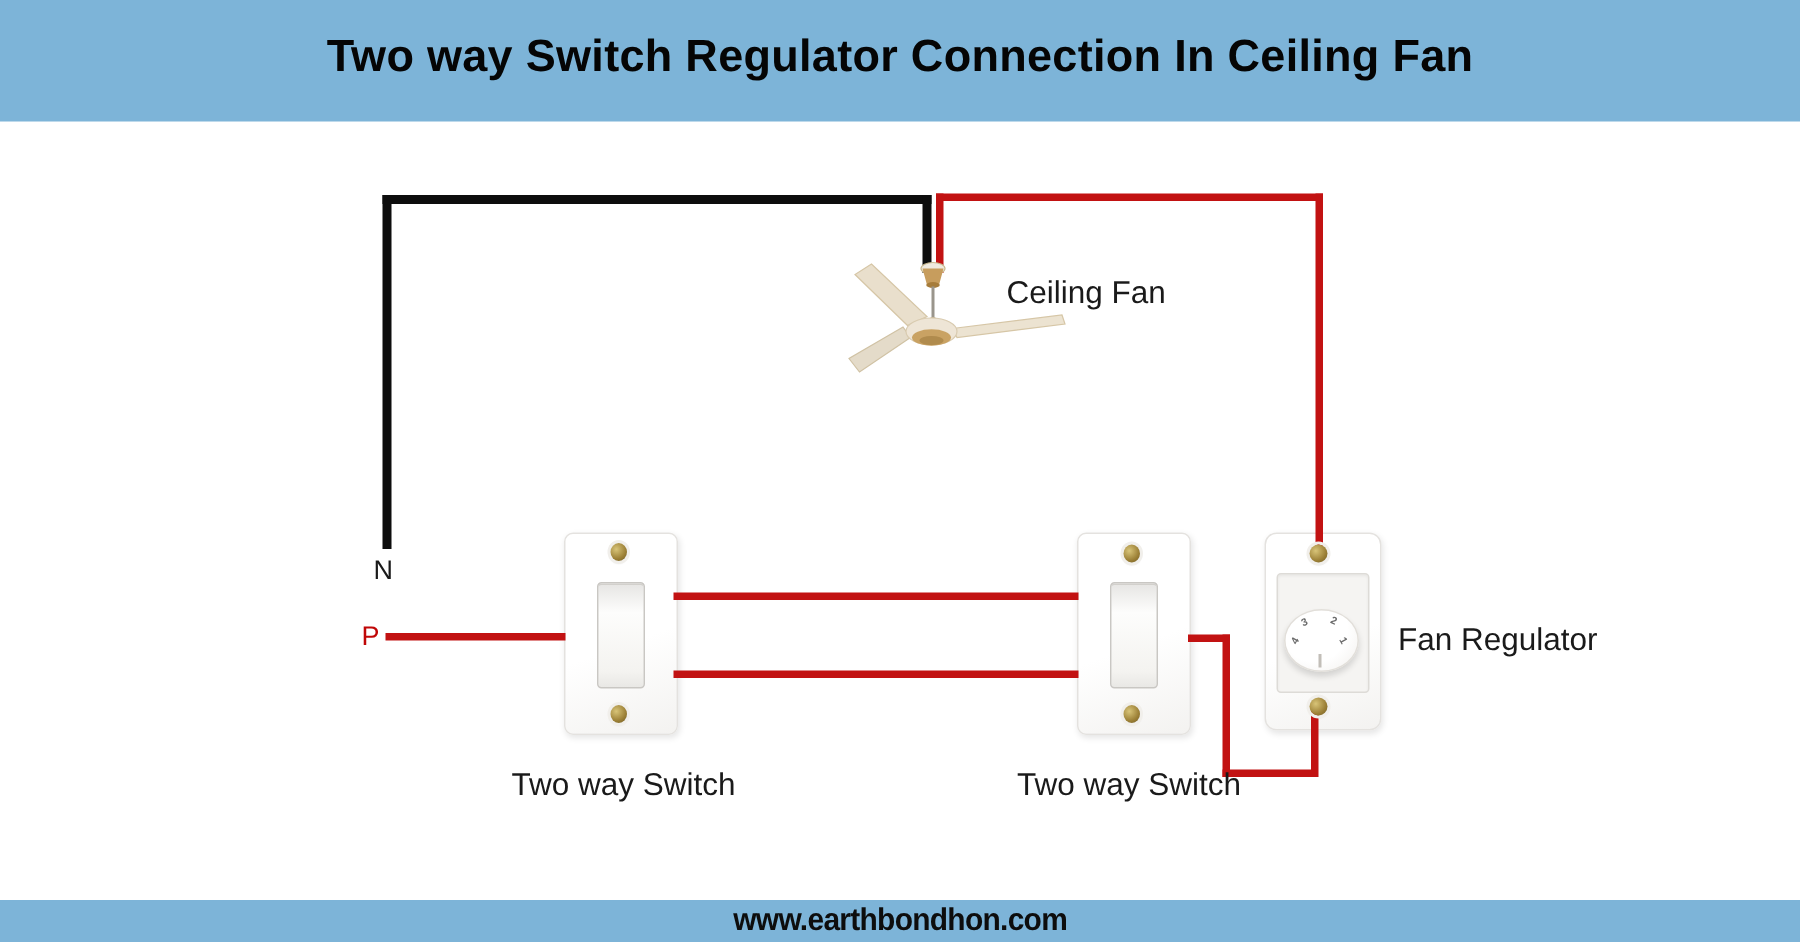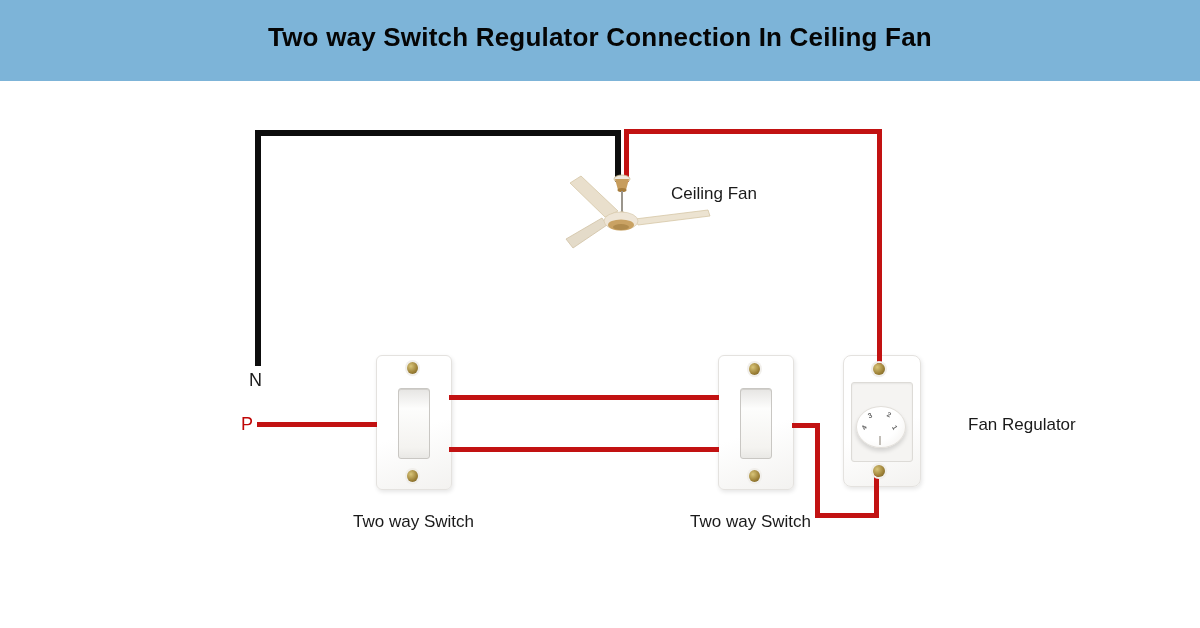--- a/index.html
+++ b/index.html
@@ -9,34 +9,34 @@
     font-family:"Liberation Sans",sans-serif;
   }
   
   .banner{
     position:absolute;left:0;width:1200px;background:var(--banner-bg,#7db4d8);
     display:flex;align-items:center;justify-content:center;
   }
   .banner.top{top:0;height:81px;}
   .banner.bottom{top:600px;height:28px;}
   .title{
-    font-size:26px;font-weight:bold;color:#050505;letter-spacing:.2px;
+    font-size:30px;font-weight:bold;color:#050505;letter-spacing:.2px;
     margin-top:-6px;
   }
   .site{
     font-size:21px;font-weight:bold;color:#0d0d0d;letter-spacing:-.5px;
     transform:scaleX(.95);
   }
   
   .wire{position:absolute;z-index:2;}
   .wire.black{background:var(--wire-black,#0d0d0d);}
   .wire.red{background:var(--wire-red,#c21212);}
   
   .lbl{
-    position:absolute;z-index:5;font-size:17px;color:#1a1a1a;
+    position:absolute;z-index:5;font-size:21px;color:#1a1a1a;
     white-space:nowrap;
   }
   .lbl.np{font-size:18px;}
   .lbl.phase{color:var(--phase-label,#c00707);}
   .lbl.center{text-align:center;margin-top:16px;}
   
   .plate{
     position:absolute;z-index:1;background:linear-gradient(160deg,#ffffff 55%,#f3f2f0);
     border:1px solid #e4e2df;border-radius:6px;
     box-shadow:1px 2px 4px rgba(0,0,0,.10);
@@ -129,16 +129,19 @@
   <span class="dial-mark" style="left:893px;top:424px;transform:rotate(60deg);">1</span>
   <div class="dial-pointer" style="left:879px;top:436px;"></div>
   <div class="screw" style="left:873px;top:363px;width:12px;height:12px;"></div>
   <div class="screw" style="left:873px;top:465px;width:12px;height:12px;"></div>
 
   <div class="lbl np" style="left:249px;top:370px;">N</div>
   <div class="lbl np phase" style="left:241px;top:414px;">P</div>
   <div class="lbl" style="left:671px;top:184px;">Ceiling Fan</div>
   <div class="lbl center" style="left:341px;top:496px;width:145px;">Two way Switch</div>
   <div class="lbl center" style="left:678px;top:496px;width:145px;">Two way Switch</div>
-  <div class="lbl" style="left:932px;top:415px;margin-left:36px;">Fan Regulator</div>
+  <div class="lbl" style="left:932px;top:415px;">Fan Regulator</div>
 
+  <div class="banner bottom">
+    <div class="site">www.earthbondhon.com</div>
+  </div>
 
 </div>
 
 </body></html>

